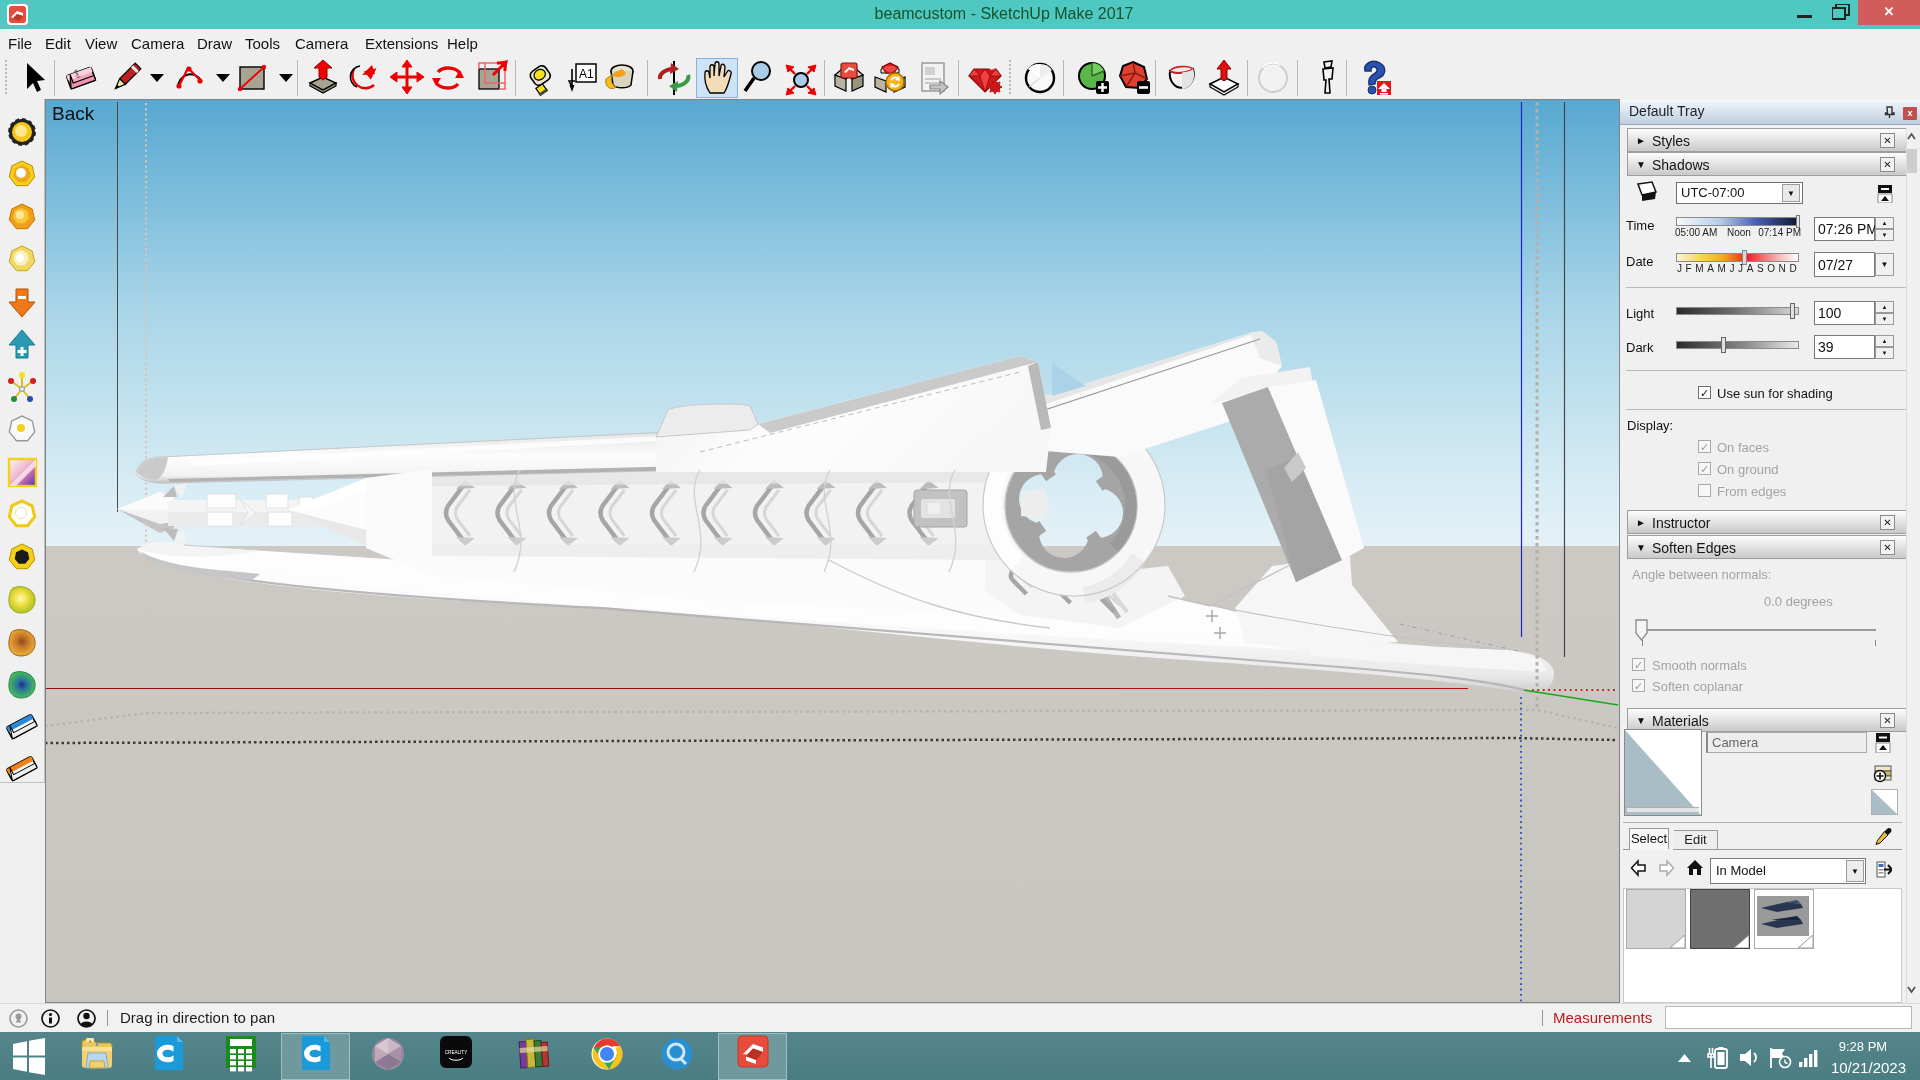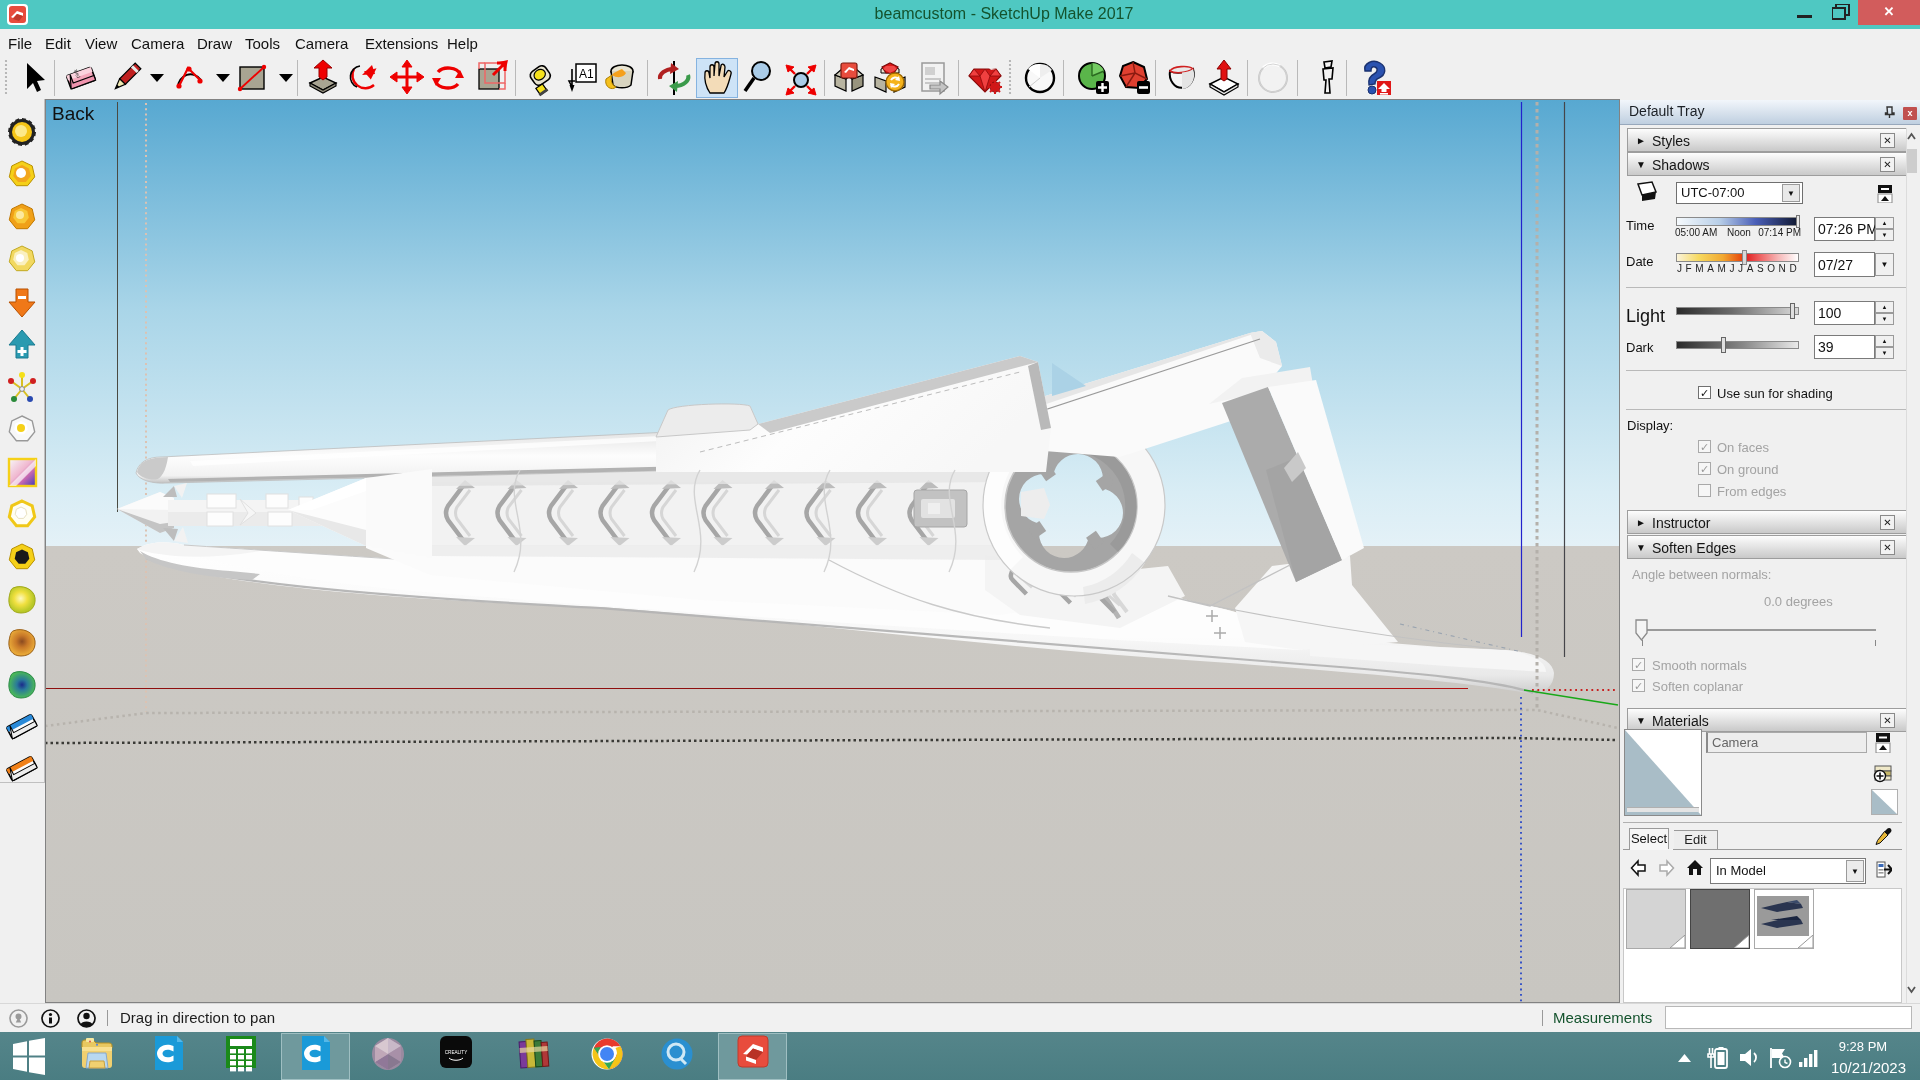--- a/index.html
+++ b/index.html
@@ -678,21 +678,21 @@
 <div class="abs" style="left:255px;top:118px;width:19px;height:12px;background:#f0f0f0;border:1px solid #9a9a9a;font-size:6px;text-align:center;line-height:11px;color:#111">▲</div>
 <div class="abs" style="left:255px;top:130px;width:19px;height:12px;background:#f0f0f0;border:1px solid #9a9a9a;font-size:6px;text-align:center;line-height:11px;color:#111">▼</div>
 <div class="abs" style="left:6px;top:155px;font-size:13px;color:#111">Date</div>
 <div class="abs" style="left:56px;top:154px;width:123px;height:9px;background:linear-gradient(90deg,#faf3da,#f6d960 18%,#f1a830 38%,#e85210 52%,#e02020 57%,#ef6a6a 70%,#f6b8b8 84%,#fff);border:1px solid #8a8a8a"></div>
 <div class="abs" style="left:122px;top:151px;width:5px;height:15px;background:#d8d8d8;border:1px solid #8a8a8a"></div>
 <div class="abs" style="left:57px;top:164px;white-space:nowrap;font-size:10px;color:#222;letter-spacing:3.6px">JFMAMJJASOND</div>
 <div class="abs" style="left:194px;top:153px;width:61px;height:25px;background:#fff;border:1px solid #7a7a7a"></div>
 <div class="abs" style="left:198px;top:158px;font-size:14px;color:#111">07/27</div>
 <div class="abs" style="left:255px;top:154px;width:19px;height:23px;background:#f0f0f0;border:1px solid #9a9a9a;font-size:8px;text-align:center;line-height:22px;color:#111">▼</div>
 <div class="abs" style="left:6px;top:188px;width:282px;height:1px;background:#b9b9b9"></div>
-<div class="abs" style="left:6px;top:207px;font-size:18px;color:#111">Light</div>
+<div class="abs" style="left:6px;top:207px;font-size:13px;color:#111">Light</div>
 <div class="abs" style="left:56px;top:208px;width:123px;height:8px;background:linear-gradient(90deg,#2b2b2b,#6a6a6a 45%,#d9d9d9);border:1px solid #8a8a8a"></div>
 <div class="abs" style="left:170px;top:204px;width:5px;height:16px;background:#e0e0e0;border:1px solid #666"></div>
 <div class="abs" style="left:194px;top:202px;width:61px;height:24px;background:#fff;border:1px solid #7a7a7a"></div>
 <div class="abs" style="left:198px;top:206px;font-size:14px;color:#111">100</div>
 <div class="abs" style="left:255px;top:202px;width:19px;height:12px;background:#f0f0f0;border:1px solid #9a9a9a;font-size:6px;text-align:center;line-height:11px;color:#111">▲</div>
 <div class="abs" style="left:255px;top:214px;width:19px;height:12px;background:#f0f0f0;border:1px solid #9a9a9a;font-size:6px;text-align:center;line-height:11px;color:#111">▼</div>
 <div class="abs" style="left:6px;top:241px;font-size:13px;color:#111">Dark</div>
 <div class="abs" style="left:56px;top:242px;width:123px;height:8px;background:linear-gradient(90deg,#2b2b2b,#888 55%,#e9e9e9);border:1px solid #8a8a8a"></div>
 <div class="abs" style="left:101px;top:238px;width:5px;height:16px;background:#e0e0e0;border:1px solid #666"></div>
 <div class="abs" style="left:194px;top:236px;width:61px;height:24px;background:#fff;border:1px solid #7a7a7a"></div>
@@ -815,21 +815,21 @@
       <path d="M8 8.5 L11 8.5 L11 14.5 L8 14.5" fill="#111"></path>
     </svg>
 <svg class="abs" style="left:77px;top:5px" width="19" height="19">
       <circle cx="9.5" cy="9.5" r="8.5" fill="none" stroke="#111" stroke-width="1.7"></circle>
       <circle cx="9.5" cy="7" r="3.2" fill="#111"></circle>
       <path d="M3.5 15.5 C4.5 11.5 14.5 11.5 15.5 15.5 A 8.5 8.5 0 0 1 3.5 15.5 Z" fill="#111"></path>
     </svg>
 <div class="abs" style="left:107px;top:6px;width:1px;height:16px;background:#999"></div>
 <div class="abs" style="left:120px;top:5px;font-size:15px;color:#1c1c1c">Drag in direction to pan</div>
 <div class="abs" style="left:1542px;top:6px;width:1px;height:16px;background:#999"></div>
-<div class="abs" style="left:1553px;top:5px;font-size:15px;color:#14532d">Measurements</div>
+<div class="abs" style="left:1553px;top:5px;font-size:15px;color:#b91c1c">Measurements</div>
 <div class="abs" style="left:1665px;top:2px;width:247px;height:23px;background:#fff;border:1px solid #b8b8b8"></div>
   </div>
 <div id="taskbar">
     <div class="abs" style="left:281px;top:1px;width:69px;height:47px;background:#6f999d;border:1px solid #9fbfc2"></div>
 <div class="abs" style="left:718px;top:1px;width:69px;height:47px;background:#6f999d;border:1px solid #9fbfc2"></div>
 <svg class="abs" style="left:12px;top:6px" width="34" height="38" viewBox="0 0 34 38">
       <path d="M1 6 L15 3.2 L15 17.5 L1 17.5 Z M17 2.8 L33 0 L33 17.5 L17 17.5 Z M1 19.5 L15 19.5 L15 33.8 L1 31 Z M17 19.5 L33 19.5 L33 37 L17 34.2 Z" fill="#fff"></path>
     </svg>
 <svg class="abs" style="left:80px;top:3px" width="34" height="38" viewBox="0 0 34 38">
       <path d="M2 8 C2 6 3 5 5 5 L13 5 L16 8 L29 8 C31 8 32 9 32 11 L32 13 L2 13 Z" fill="#e8c860" stroke="#b89020" stroke-width="1"></path>

